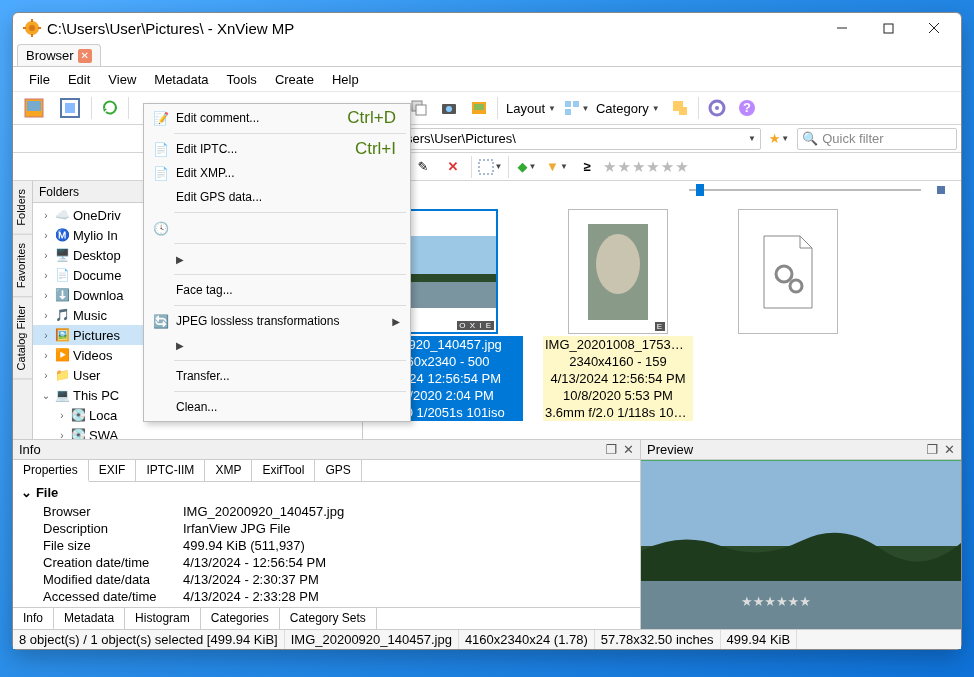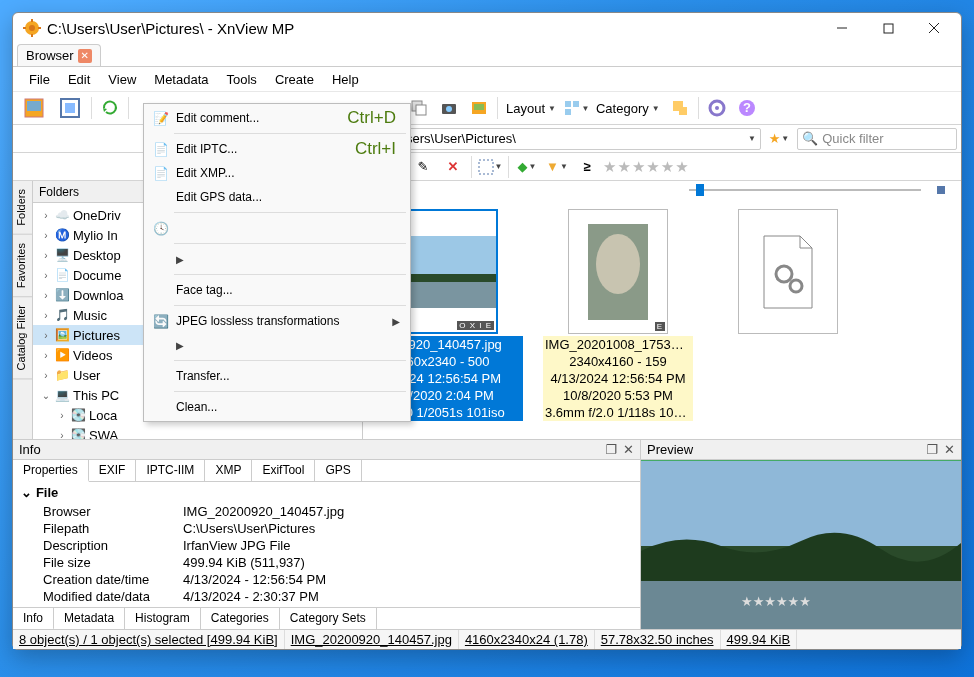--- a/index.html
+++ b/index.html
@@ -55,21 +55,21 @@
 .subtab { padding:3px 10px; font-size:12px; border-right:1px solid #ccc; }
 .subtab.act { background:#fff; border-bottom:2px solid #fff; margin-bottom:-1px; }
 .proptable { flex:1; overflow:auto; font-size:12px; }
 .pgroup { padding:3px 8px; font-weight:bold; display:flex; align-items:center; gap:4px; }
 .prow { display:flex; padding:1px 0 1px 30px; }
 .prow .k { width:140px; }
 .bottabs { height:22px; display:flex; border-top:1px solid #ccc; }
 .preview { width:320px; display:flex; flex-direction:column; }
 .pv-img { flex:1; background:#4a6; display:flex; align-items:flex-end; justify-content:center; overflow:hidden; }
 .statusbar { height:20px; border-top:1px solid #ccc; background:#f6f6f6; display:flex; align-items:center; font-size:12px; }
-.statusbar > div { padding:0 6px; border-right:1px solid #ddd; height:100%; display:flex; align-items:center;text-decoration:underline; }
+.statusbar > div { padding:0 6px; border-right:1px solid #ddd; height:100%; display:flex; align-items:center; }
 .ctxmenu { position:absolute; left:130px; top:90px; width:268px; background:#f9f9f9; border:1px solid #bdbdbd; box-shadow:3px 3px 6px rgba(0,0,0,.2); padding:2px; z-index:50; }
 .mi { display:flex; align-items:center; height:24px; padding:0 4px; gap:4px; }
 .mi .mic { width:22px; display:flex; justify-content:center; }
 .mi .mlabel { flex:1; font-size:12px; }
 .mi .msc { font-size:17px; color:#4d7c0f; padding-right:8px; }
 .mi .arrow { font-size:10px; color:#444; padding-right:4px; }
 .msep { height:1px; background:#ddd; margin:3px 2px 3px 28px; }
 .stars { display:flex; gap:1px; }
 .star { color:#bbb; font-size:15px; }
 svg { display:block; }
@@ -423,24 +423,20 @@
       <div class="proptable" id="props">
           <div class="pgroup">
             <span>⌄</span>
             <span>File</span>
           </div>
           <div class="prow">
             <span class="k">Browser</span>
             <span>IMG_20200920_140457.jpg</span>
           </div>
           <div class="prow">
-            <span class="k">Filepath</span>
-            <span>C:\Users\User\Pictures</span>
-          </div>
-          <div class="prow">
             <span class="k">Description</span>
             <span>IrfanView JPG File</span>
           </div>
           <div class="prow">
             <span class="k">File size</span>
             <span>499.94 KiB (511,937)</span>
           </div>
           <div class="prow">
             <span class="k">Creation date/time</span>
             <span>4/13/2024 - 12:56:54 PM</span>

